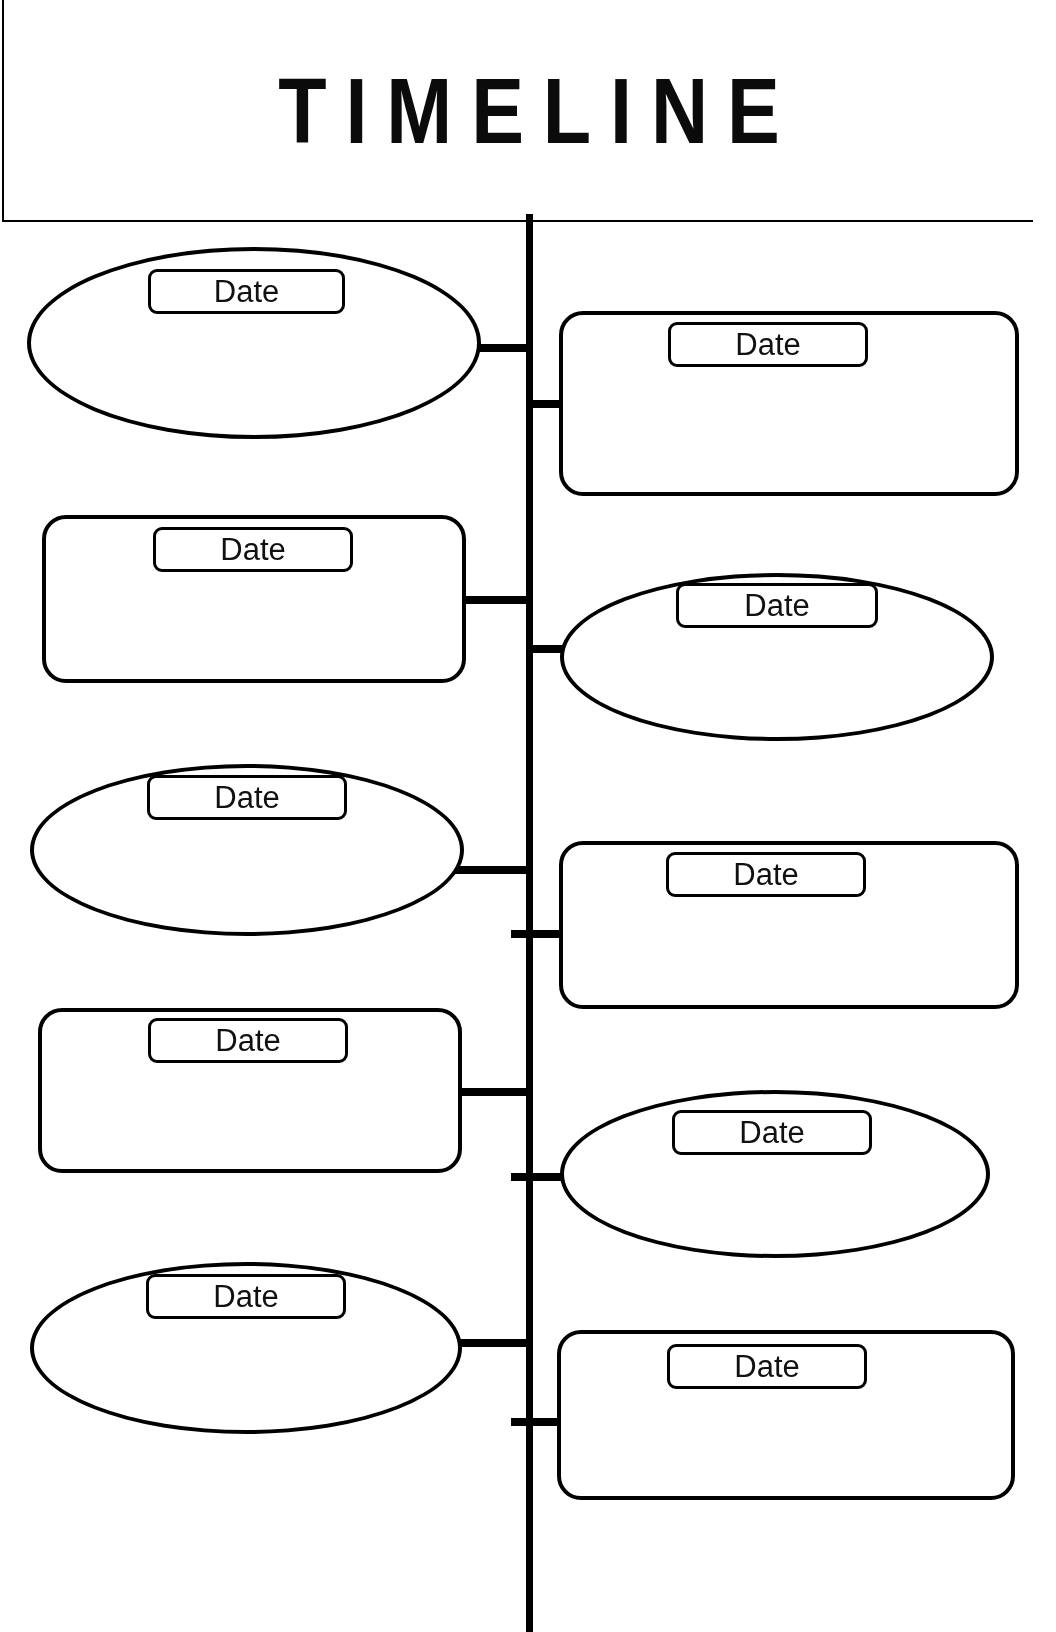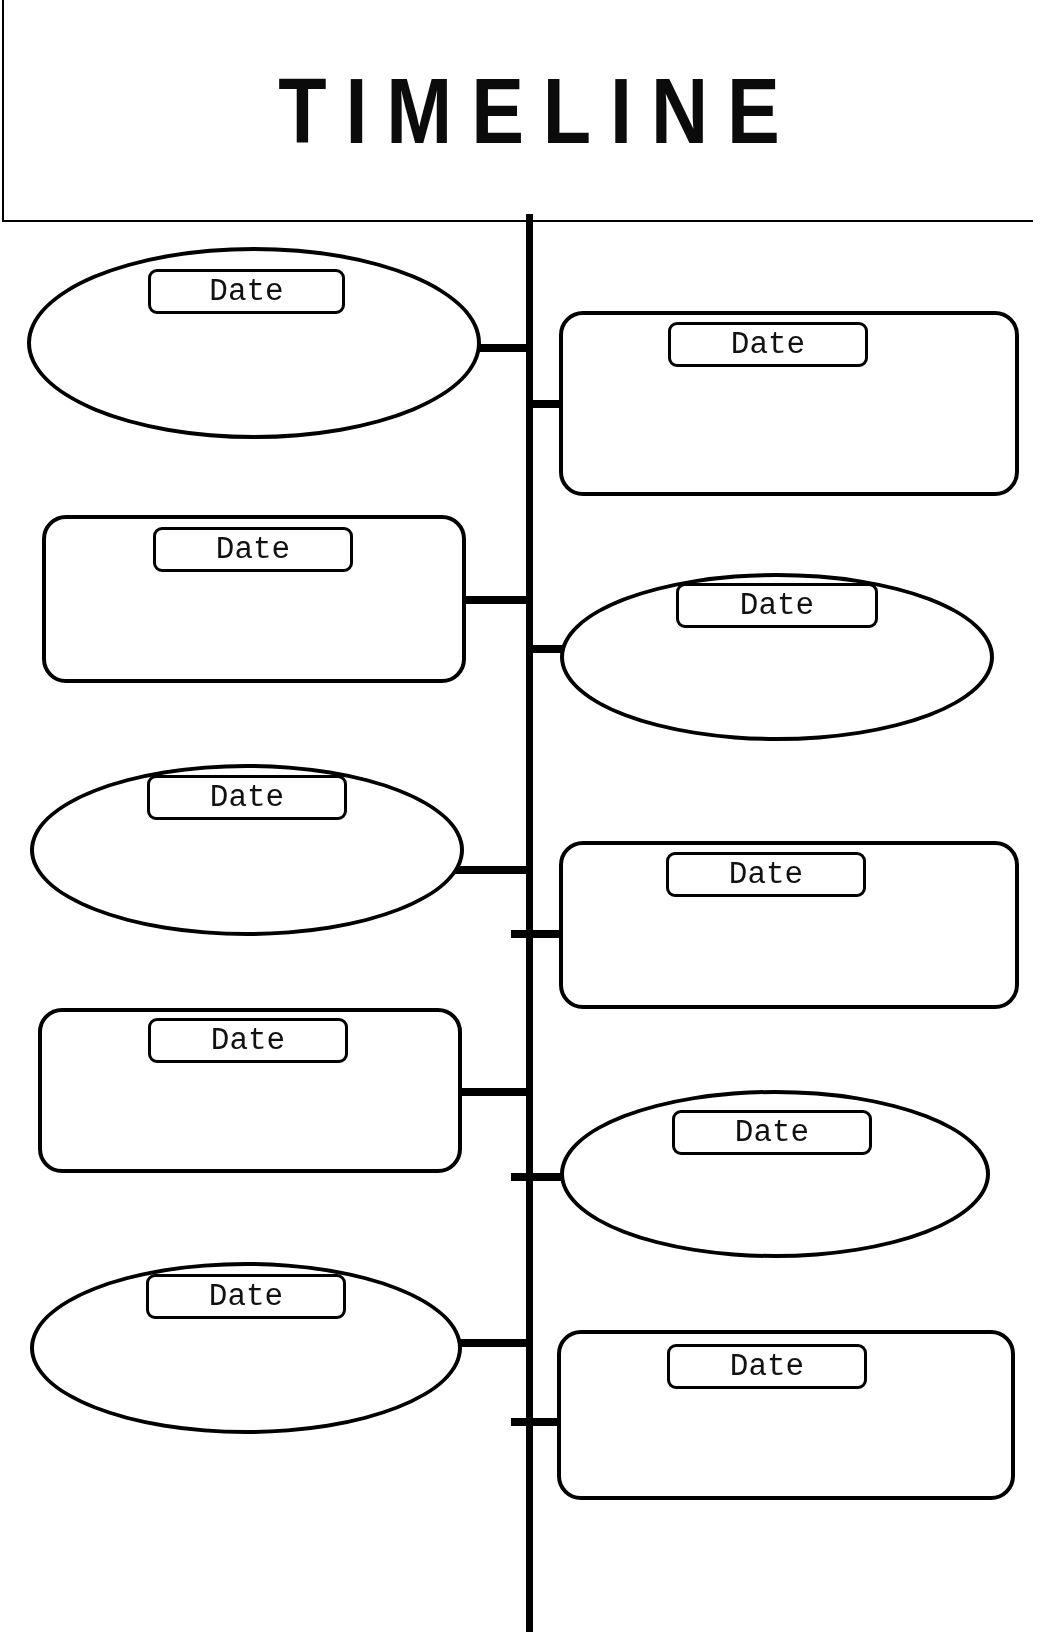--- a/index.html
+++ b/index.html
@@ -87,21 +87,21 @@
   
   .date-chip {
     position: absolute;
     box-sizing: border-box;
     background: #ffffff;
     border: 3px solid #000000;
     border-radius: 9px;
     display: flex;
     align-items: center;
     justify-content: center;
-    font-family: Liberation Mono, monospace;
+    font-family: Liberation Sans, sans-serif;
     font-size: 31px;
     font-weight: normal;
     color: #111111;
     line-height: 1;
     letter-spacing: 0px;
     white-space: nowrap;
     user-select: none;
   }
 </style>
 </head>

